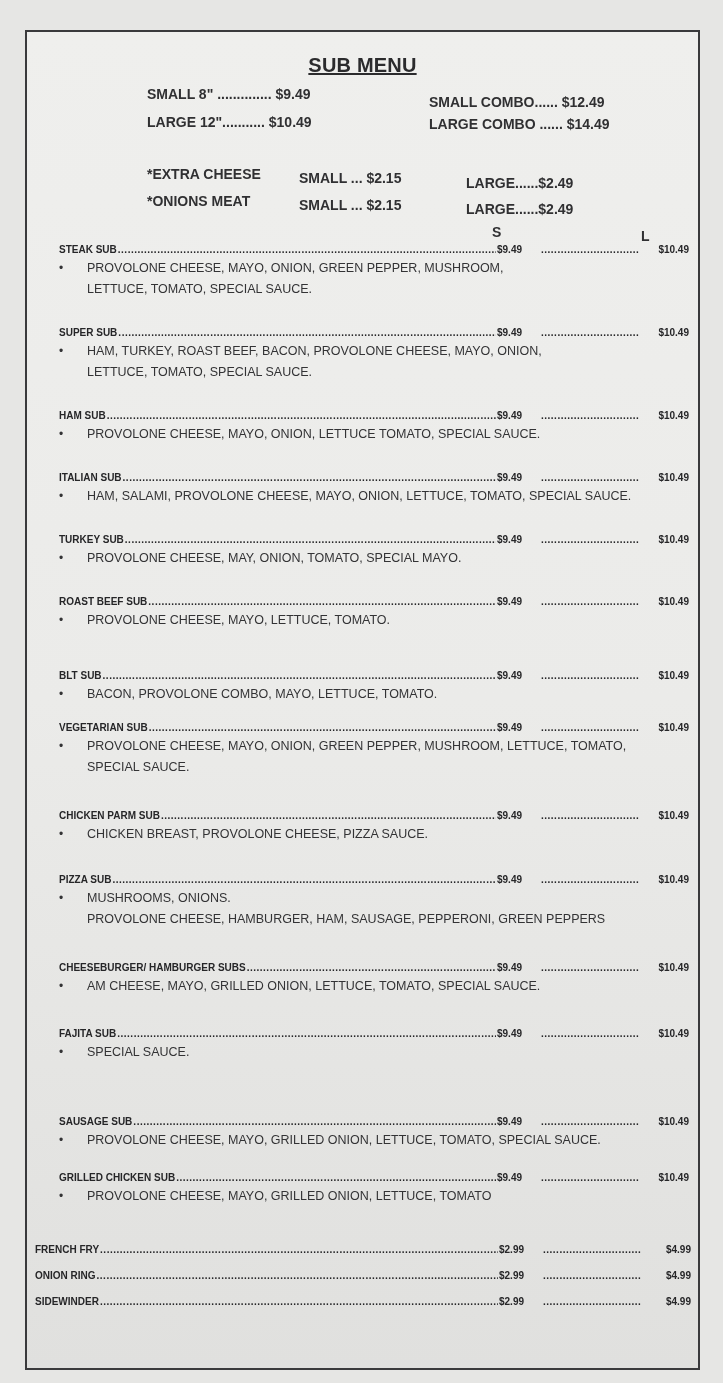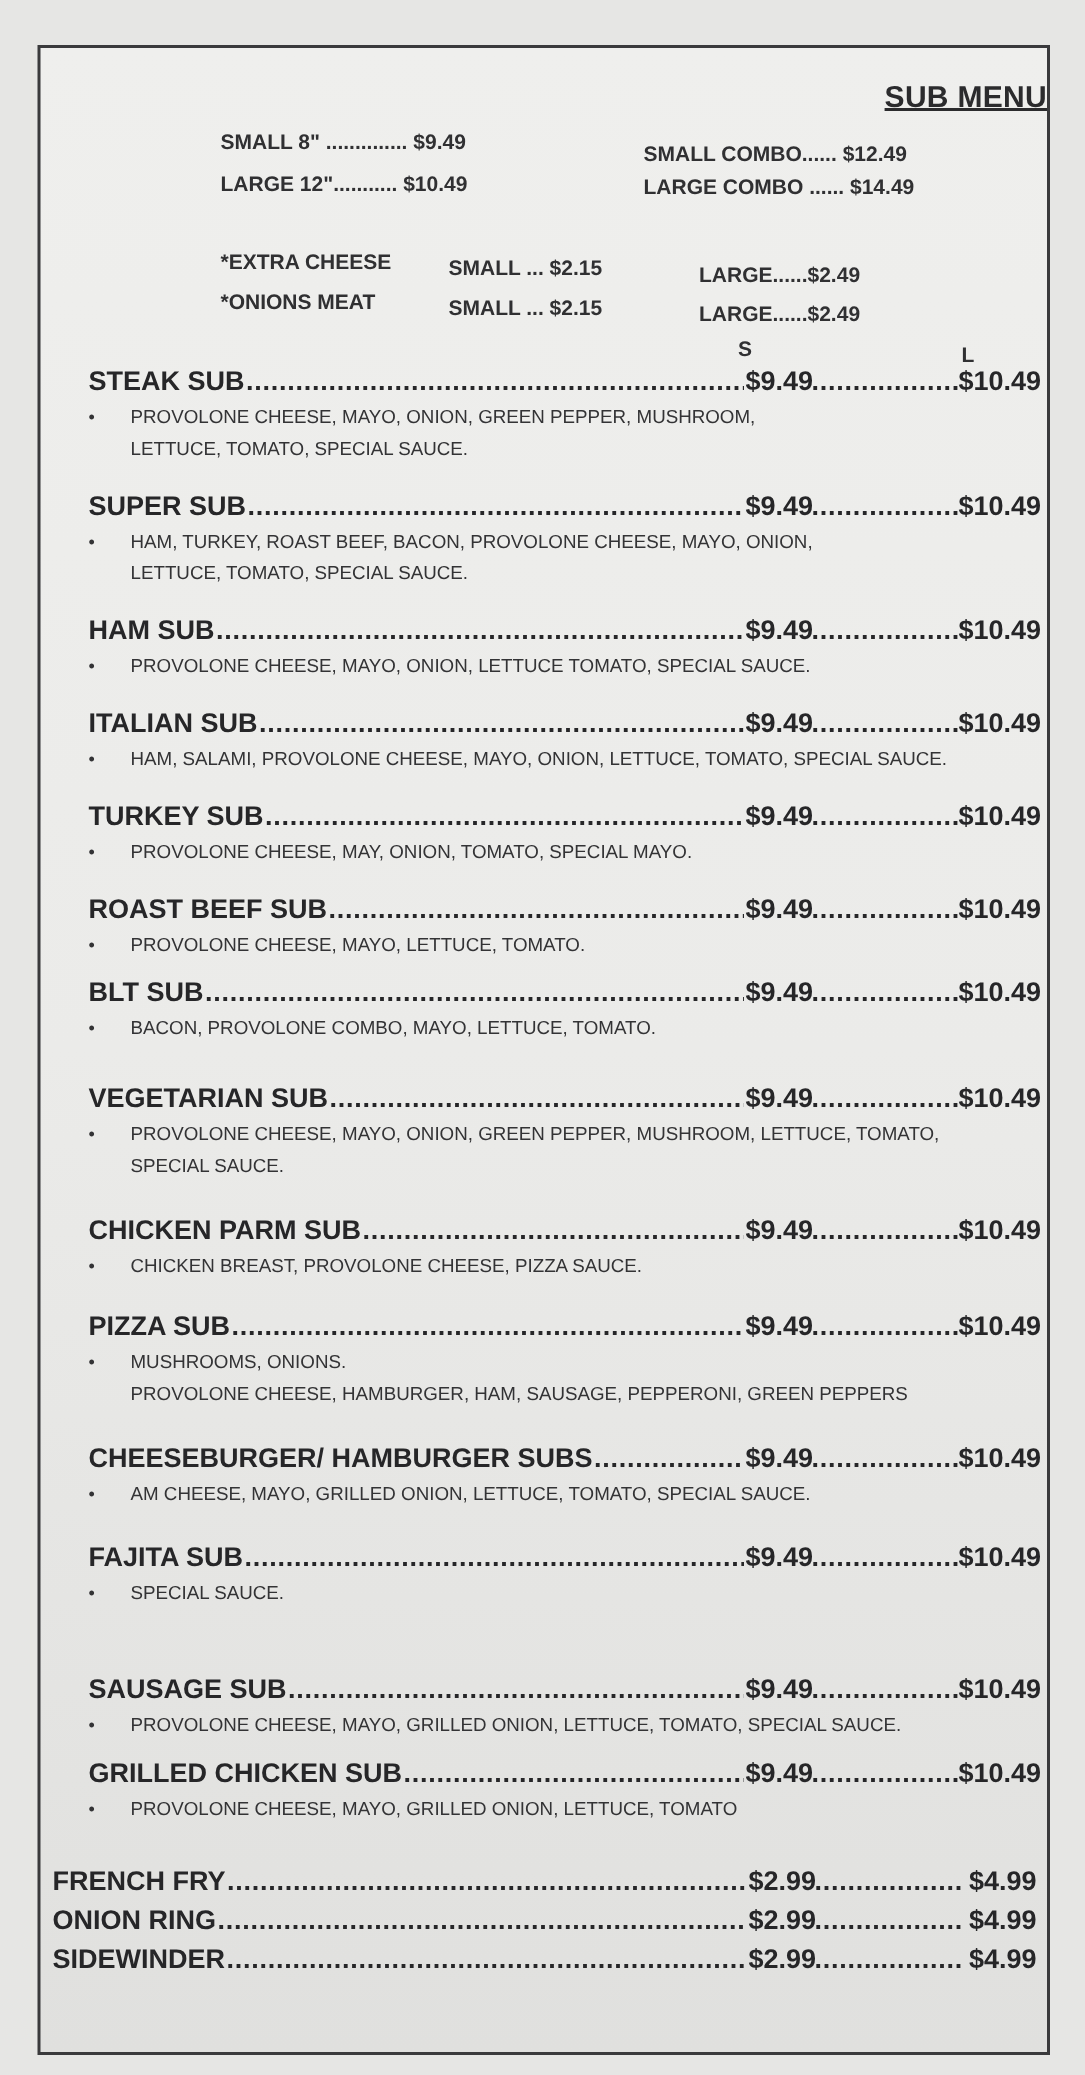--- a/index.html
+++ b/index.html
@@ -10,28 +10,28 @@
       color: #2a2a2c;
       position: relative;
     }
     .sheet {
       position: absolute; left: 25px; top: 30px; width: 675px; height: 1340px;
       border: 2px solid #3a3a3c;
       background: linear-gradient(180deg, #efefed 0%, #ebebe9 50%, #e0e0de 100%);
       box-sizing: border-box;
     }
     .title {
-      position: absolute; left: 0; top: 22px; width: 100%; text-align: right;
+      position: absolute; left: 0; top: 22px; width: 100%; text-align: center;
       font-weight: bold; font-size: 20px; text-decoration: underline; color: #2b2b2d;
       letter-spacing: 0.2px;
     }
     .abs { position: absolute; font-weight: bold; font-size: 14px; white-space: nowrap; color: #303032; }
     .colhdr { position: absolute; font-weight: bold; font-size: 14px; color: #303032; }
     .item { position: absolute; left: 32px; width: 630px; }
-    .item-row { display: flex; align-items: baseline; font-weight: bold; font-size: 18px; color: #262628; }
+    .item-row { display: flex; align-items: baseline; font-weight: bold; font-size: 10px; color: #262628; }
     .item-row .name { white-space: nowrap; }
     .item-row .dots { flex: 1; overflow: hidden; white-space: nowrap; letter-spacing: 0.5px; margin: 0 1px; }
     .item-row .dots::after { content: "........................................................................................................................................................................"; font-weight: bold; }
     .item-row .ps { white-space: nowrap; width: 44px; text-align: left; }
     .item-row .dots2 { width: 98px; overflow: hidden; white-space: nowrap; letter-spacing: 0.5px; }
     .item-row .dots2::after { content: ".............................................................."; }
     .item-row .pl { white-space: nowrap; width: 50px; text-align: right; }
     .desc { position: relative; padding-left: 28px; font-size: 12.5px; line-height: 21px; margin-top: 3px; color: #333335; width: 580px; }
     .desc .bullet { position: absolute; left: 0; top: 0; font-size: 12px; }
     .side-item { position: absolute; left: 8px; width: 656px; }
@@ -148,21 +148,21 @@
         <span class="ps">$9.49</span>
         <span class="dots2"></span>
         <span class="pl">$10.49</span>
       </div>
     <div class="desc">
         <span class="bullet">•</span>
         <div>PROVOLONE CHEESE, MAYO, LETTUCE, TOMATO.</div>
       </div>
   </div>
 
-  <div class="item" style="top:619px;">
+  <div class="item" style="top:638px;">
     <div class="item-row">
         <span class="name">BLT SUB</span>
         <span class="dots"></span>
         <span class="ps">$9.49</span>
         <span class="dots2"></span>
         <span class="pl">$10.49</span>
       </div>
     <div class="desc">
         <span class="bullet">•</span>
         <div>BACON, PROVOLONE COMBO, MAYO, LETTUCE, TOMATO.</div>

